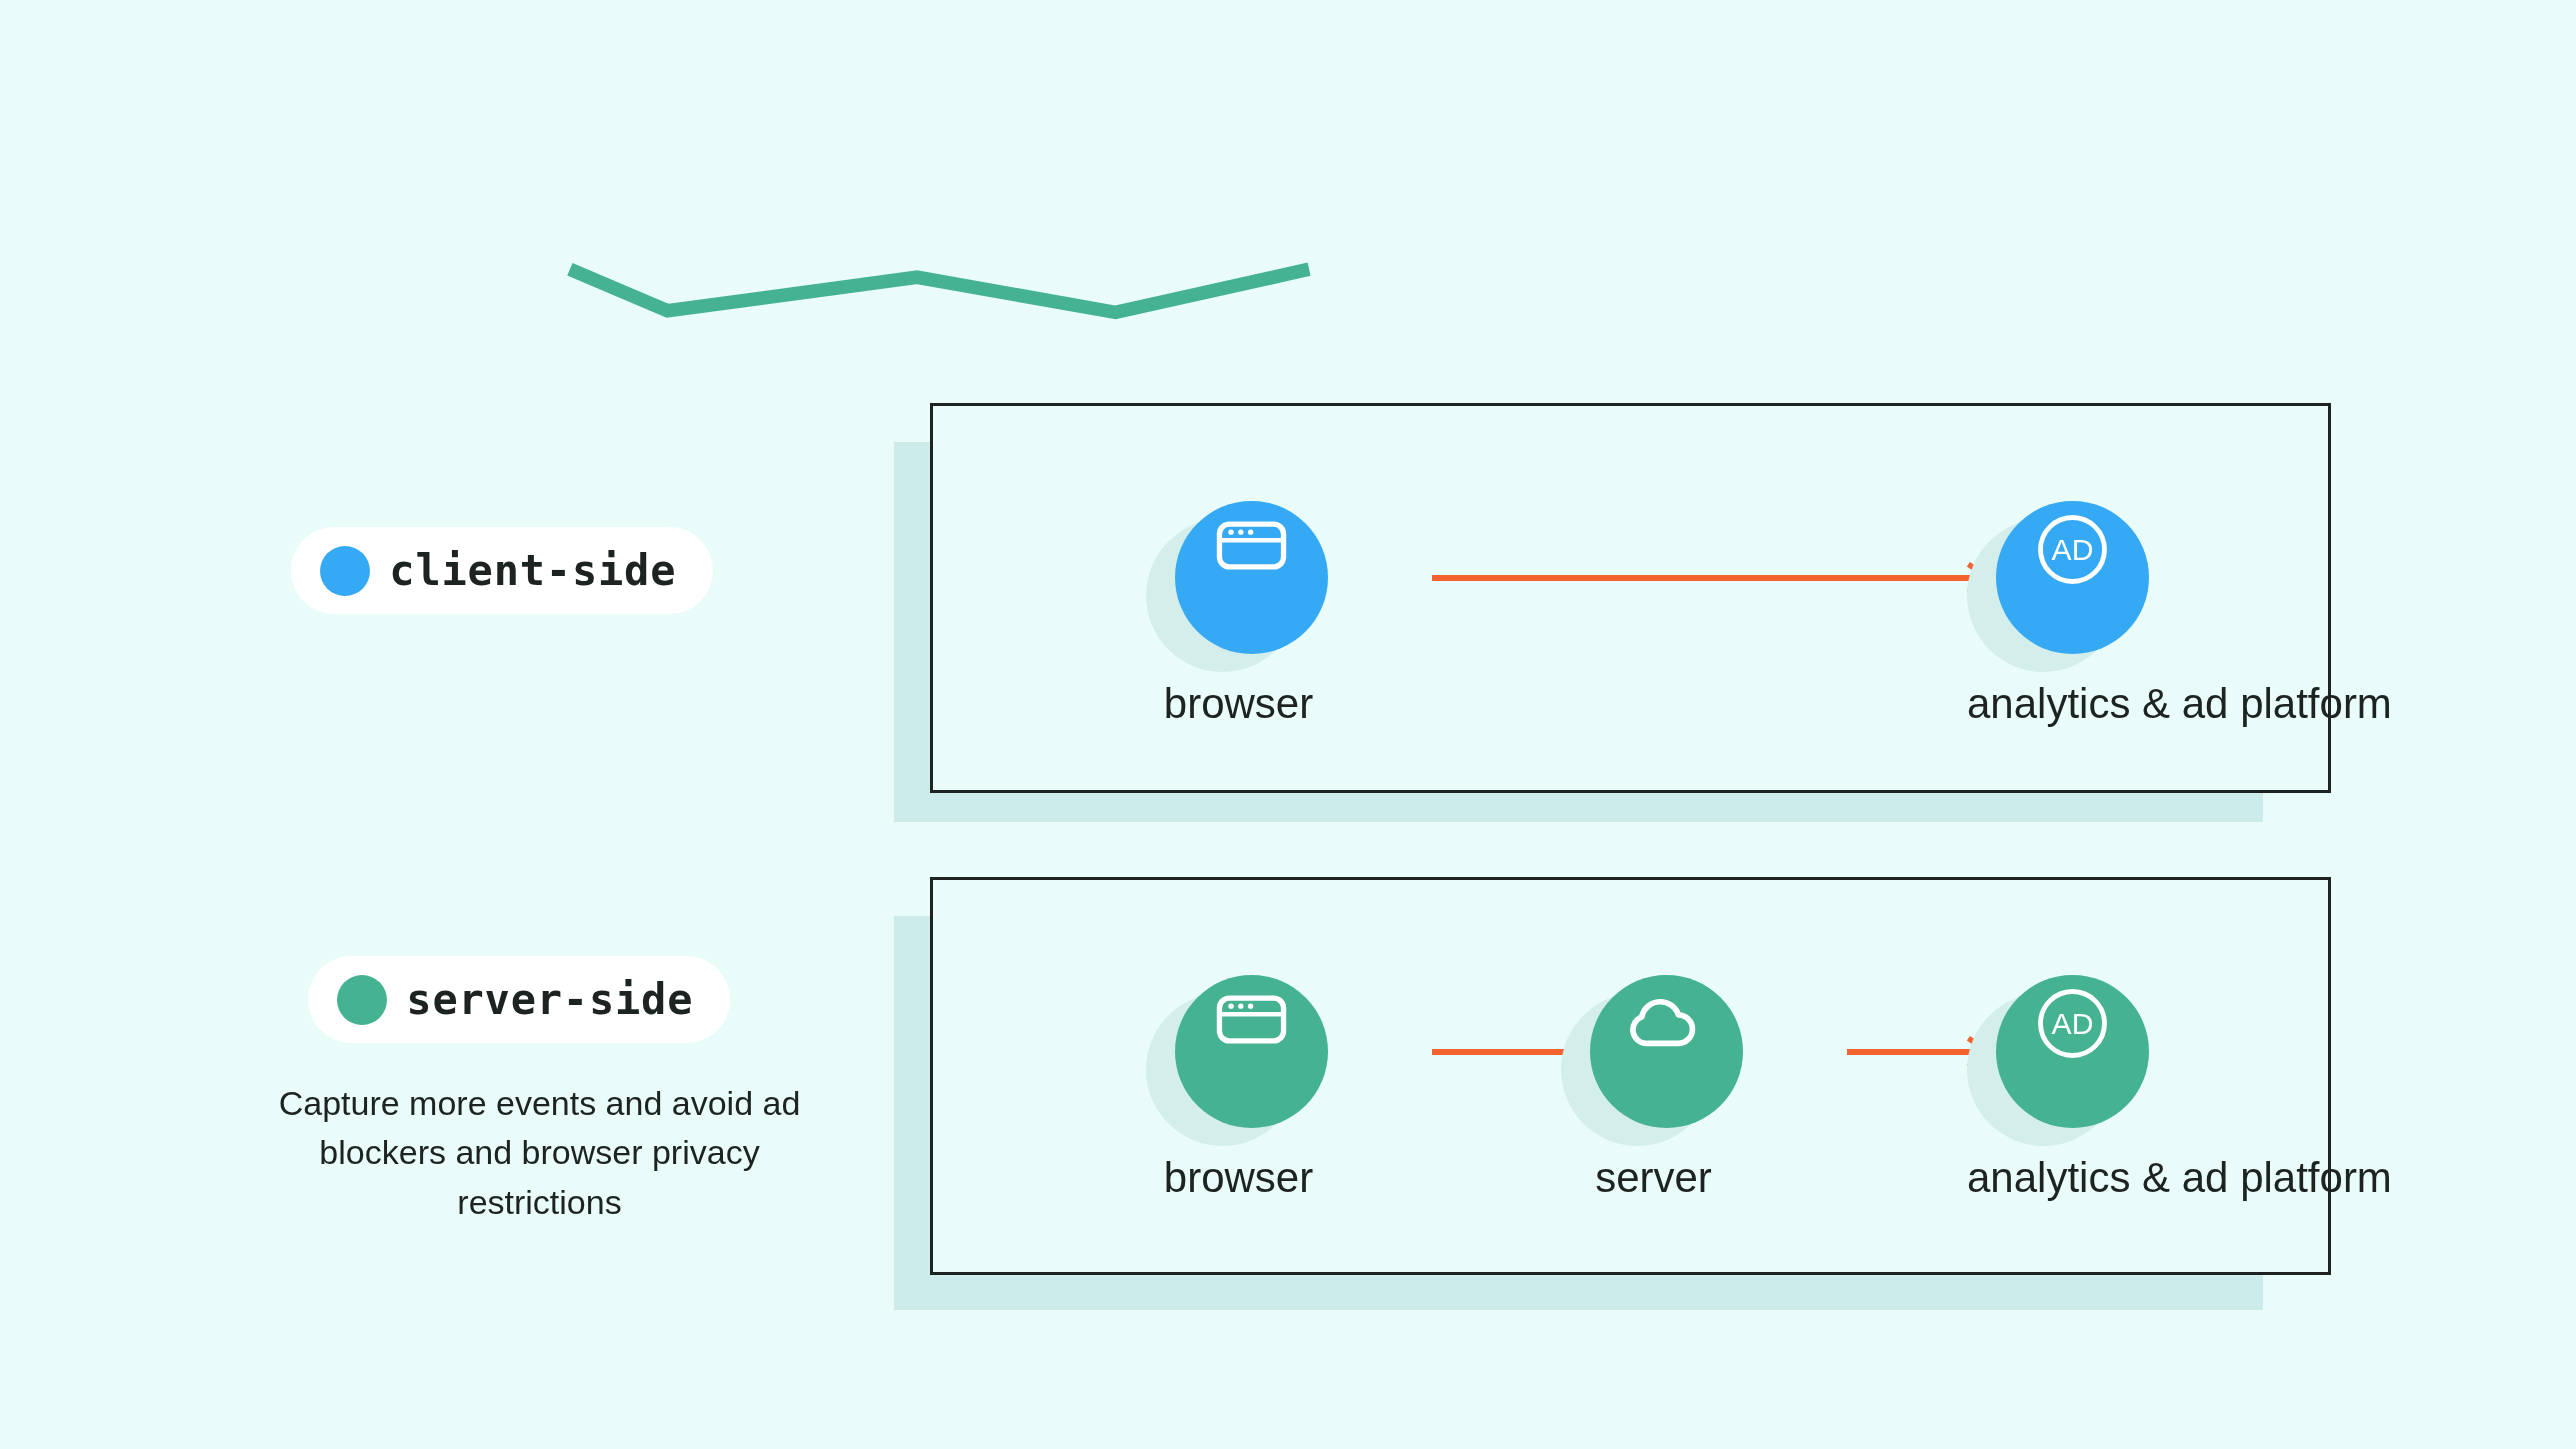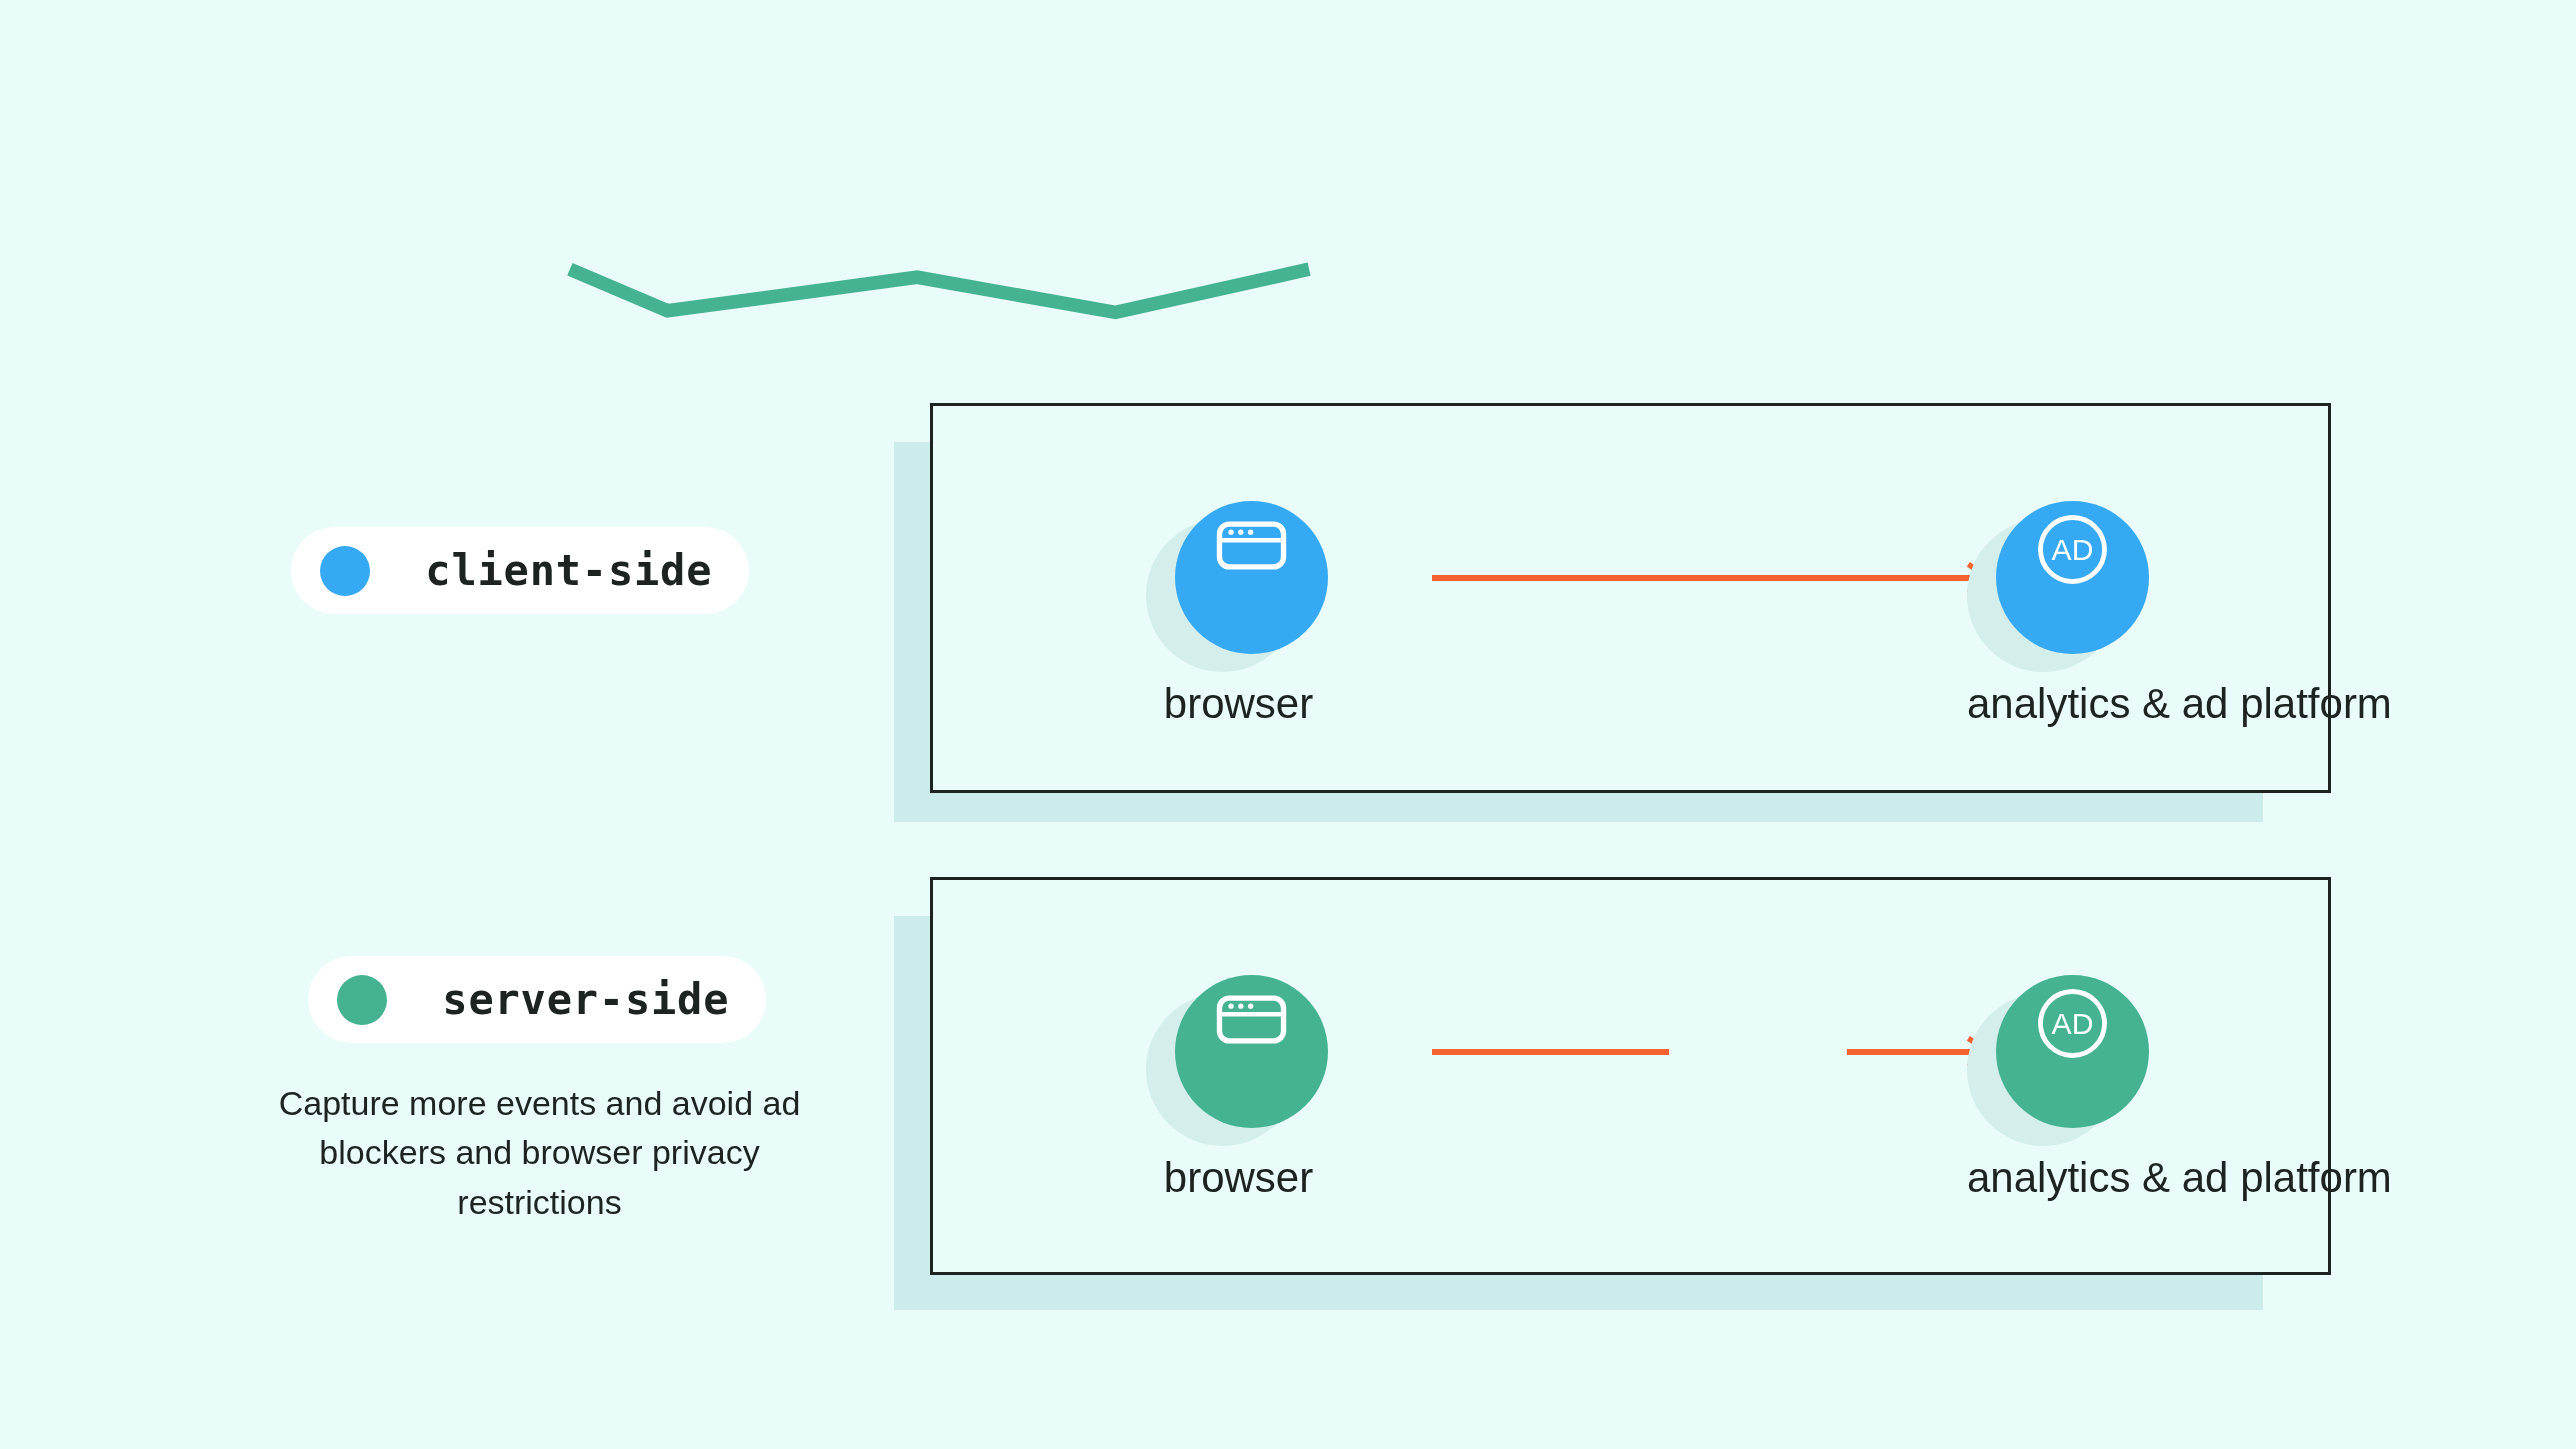--- a/index.html
+++ b/index.html
@@ -60,21 +60,20 @@
     border-radius: 50%;
     flex: 0 0 auto;
     margin-right: 19.3px;
   }
   .legend-label {
     font-family: "DejaVu Sans Mono", monospace;
     font-size: 42px;
     font-weight: bold;
     color: #1d2321;
     letter-spacing: 0.8px;
-    margin-left: 36px;
   }
   #legend-client {
     left: 291px;
     top: 527px;
   }
   #legend-server {
     left: 308px;
     top: 956px;
   }
   #legend-dot-client { background: #35a9f4; }
@@ -235,20 +234,31 @@
             <circle cx="38" cy="35" r="3" fill="#ffffff"></circle>
             <circle cx="49" cy="35" r="3" fill="#ffffff"></circle>
           </svg>
         </div>
       </div>
       <div class="node-caption">browser</div>
     </div>
 
     <div class="connector" style="left:499px; top:169px; width:237px;"></div>
 
+    <div class="node" style="left:628px; top:95px;">
+      <div class="node-badge">
+        <div class="node-shadow-circle"></div>
+        <div class="node-circle green">
+          <svg width="95" height="95" viewBox="0 0 100 100">
+            <path d="M28 72 H62 a15 15 0 0 0 0.6 -30 A20 20 0 0 0 24 44 A14.5 14.5 0 0 0 28 72 Z" fill="none" stroke="#ffffff" stroke-width="6" stroke-linejoin="round"></path>
+          </svg>
+        </div>
+      </div>
+      <div class="node-caption">server</div>
+    </div>
 
     <div class="connector" style="left:914px; top:169px; width:129px;"></div>
     <svg class="arrow-head" style="left:1029px; top:155px;" viewBox="0 0 44 44">
       <polyline points="8,4 34,22 8,40" fill="none" stroke="#f4622f" stroke-width="7" stroke-linecap="butt" stroke-linejoin="miter"></polyline>
     </svg>
 
     <div class="node" style="left:1034px; top:95px;">
       <div class="node-badge">
         <div class="node-shadow-circle"></div>
         <div class="node-circle green">

